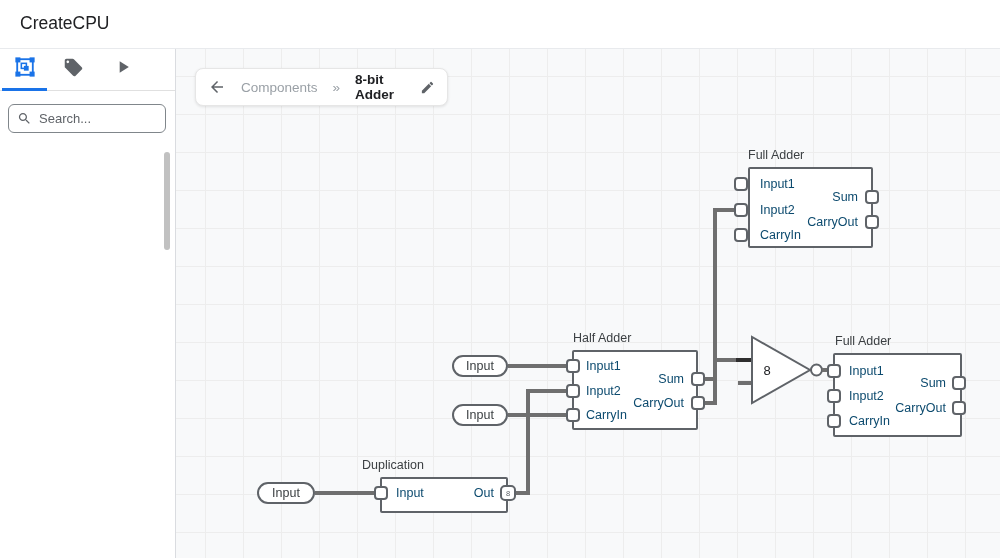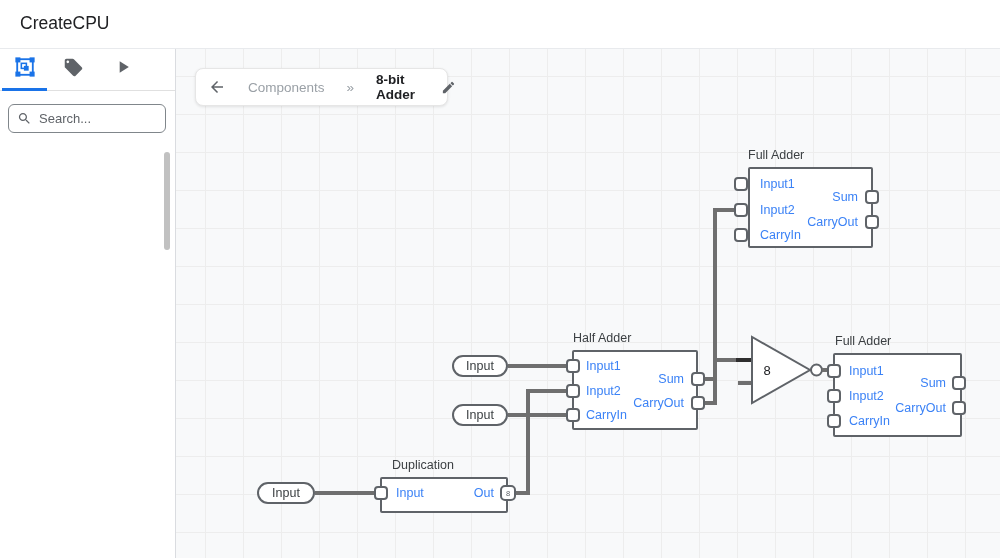--- a/index.html
+++ b/index.html
@@ -24,35 +24,35 @@
   #search-icon{position:absolute;left:9px;top:7px;}
   .section-label{position:absolute;font-size:11px;letter-spacing:.8px;color:#5f6368;height:13px;line-height:13px;}
   #scrollbar-thumb{position:absolute;left:164px;top:104px;width:6px;height:98px;background:#c1c1c1;border-radius:3px;}
   
   .node{position:absolute;background:#fff;border:2px solid #5f6368;border-radius:2px;box-sizing:border-box;z-index:2;}
   .ntitle{position:absolute;font-size:12.5px;color:#3c4043;height:14px;line-height:14px;white-space:nowrap;z-index:2;}
   .port{position:absolute;width:14px;height:14px;background:#fff;border:2px solid #5f6368;border-radius:4px;
         box-sizing:border-box;z-index:3;display:flex;align-items:center;justify-content:center;
         font-size:7.5px;color:#5f6368;}
   .port.badged{width:16px;height:16px;border-radius:5px;}
-  .plabel{position:absolute;font-size:12.5px;color:#3b82f6;height:14px;line-height:14px;white-space:nowrap;z-index:3;}
+  .plabel{position:absolute;font-size:12.5px;color:#0c4a6e;height:14px;line-height:14px;white-space:nowrap;z-index:3;}
   .pill{position:absolute;background:#fff;border:2px solid #5f6368;border-radius:12px;box-sizing:border-box;
         display:flex;align-items:center;justify-content:center;font-size:12.5px;color:#3c4043;z-index:2;}
   
   #canvas{position:absolute;left:176px;top:48px;width:824px;height:510px;background-color:#f8f9fa;
           background-image:linear-gradient(to right,#ededed 1px,transparent 1px),
                            linear-gradient(to bottom,#ededed 1px,transparent 1px);
           background-size:38px 38px;background-position:-9px -10px;z-index:0;}
   #wire-layer{position:absolute;left:176px;top:48px;width:824px;height:510px;z-index:1;}
   .wire{stroke:#6f6f6f;stroke-width:4;fill:none;}
   .wire-dark{stroke:#2e2e2e;stroke-width:4;fill:none;}
   
   #breadcrumb{position:absolute;left:195px;top:68px;width:253px;height:38px;background:#fff;border-radius:8px;
       border:1px solid #e6e6e6;box-shadow:0 1px 3px rgba(0,0,0,.10);display:flex;align-items:center;
-      padding:0 12px;box-sizing:border-box;gap:22px;z-index:4;}
+      padding:0 12px;box-sizing:border-box;gap:15px;z-index:4;}
   .crumb-muted{font-size:13.5px;color:#9aa0a6;}
   .crumb-current{font-size:13.5px;color:#202124;font-weight:bold;}
   #gate-label{position:absolute;left:756px;top:363px;width:22px;text-align:center;font-size:13px;color:#202124;z-index:2;}
   #primitive-peek{position:absolute;left:3px;top:554px;width:18px;height:4px;background:#1a73e8;border-radius:2px 2px 0 0;}
 </style>
 </head>
 <body>
 
 <div id="app">
 
@@ -207,21 +207,21 @@
   <span class="port" style="left:827px;top:389px;"></span>
   <span class="port" style="left:827px;top:414px;"></span>
   <span class="port" style="left:952px;top:376px;"></span>
   <span class="port" style="left:952px;top:401px;"></span>
   <div class="plabel" style="left:849px;top:364px;">Input1</div>
   <div class="plabel" style="left:849px;top:389px;">Input2</div>
   <div class="plabel" style="left:849px;top:414px;">CarryIn</div>
   <div class="plabel" style="right:54px;top:376px;">Sum</div>
   <div class="plabel" style="right:54px;top:401px;">CarryOut</div>
 
-  <div class="ntitle" style="left:392px;top:458px;text-align:center;">Duplication</div>
+  <div class="ntitle" style="left:362px;top:458px;text-align:center;">Duplication</div>
   <div class="node" style="left:380px;top:477px;width:128px;height:36px;"></div>
   <span class="port" style="left:374px;top:486px;"></span>
   <span class="port badged" style="left:500px;top:485px;">8</span>
   <div class="plabel" style="left:396px;top:486px;">Input</div>
   <div class="plabel" style="right:506px;top:486px;text-align:right;">Out</div>
 
   <div class="pill" style="left:452px;top:355px;width:56px;height:22px;">Input</div>
   <div class="pill" style="left:452px;top:404px;width:56px;height:22px;">Input</div>
   <div class="pill" style="left:257px;top:482px;width:58px;height:22px;">Input</div>
 

